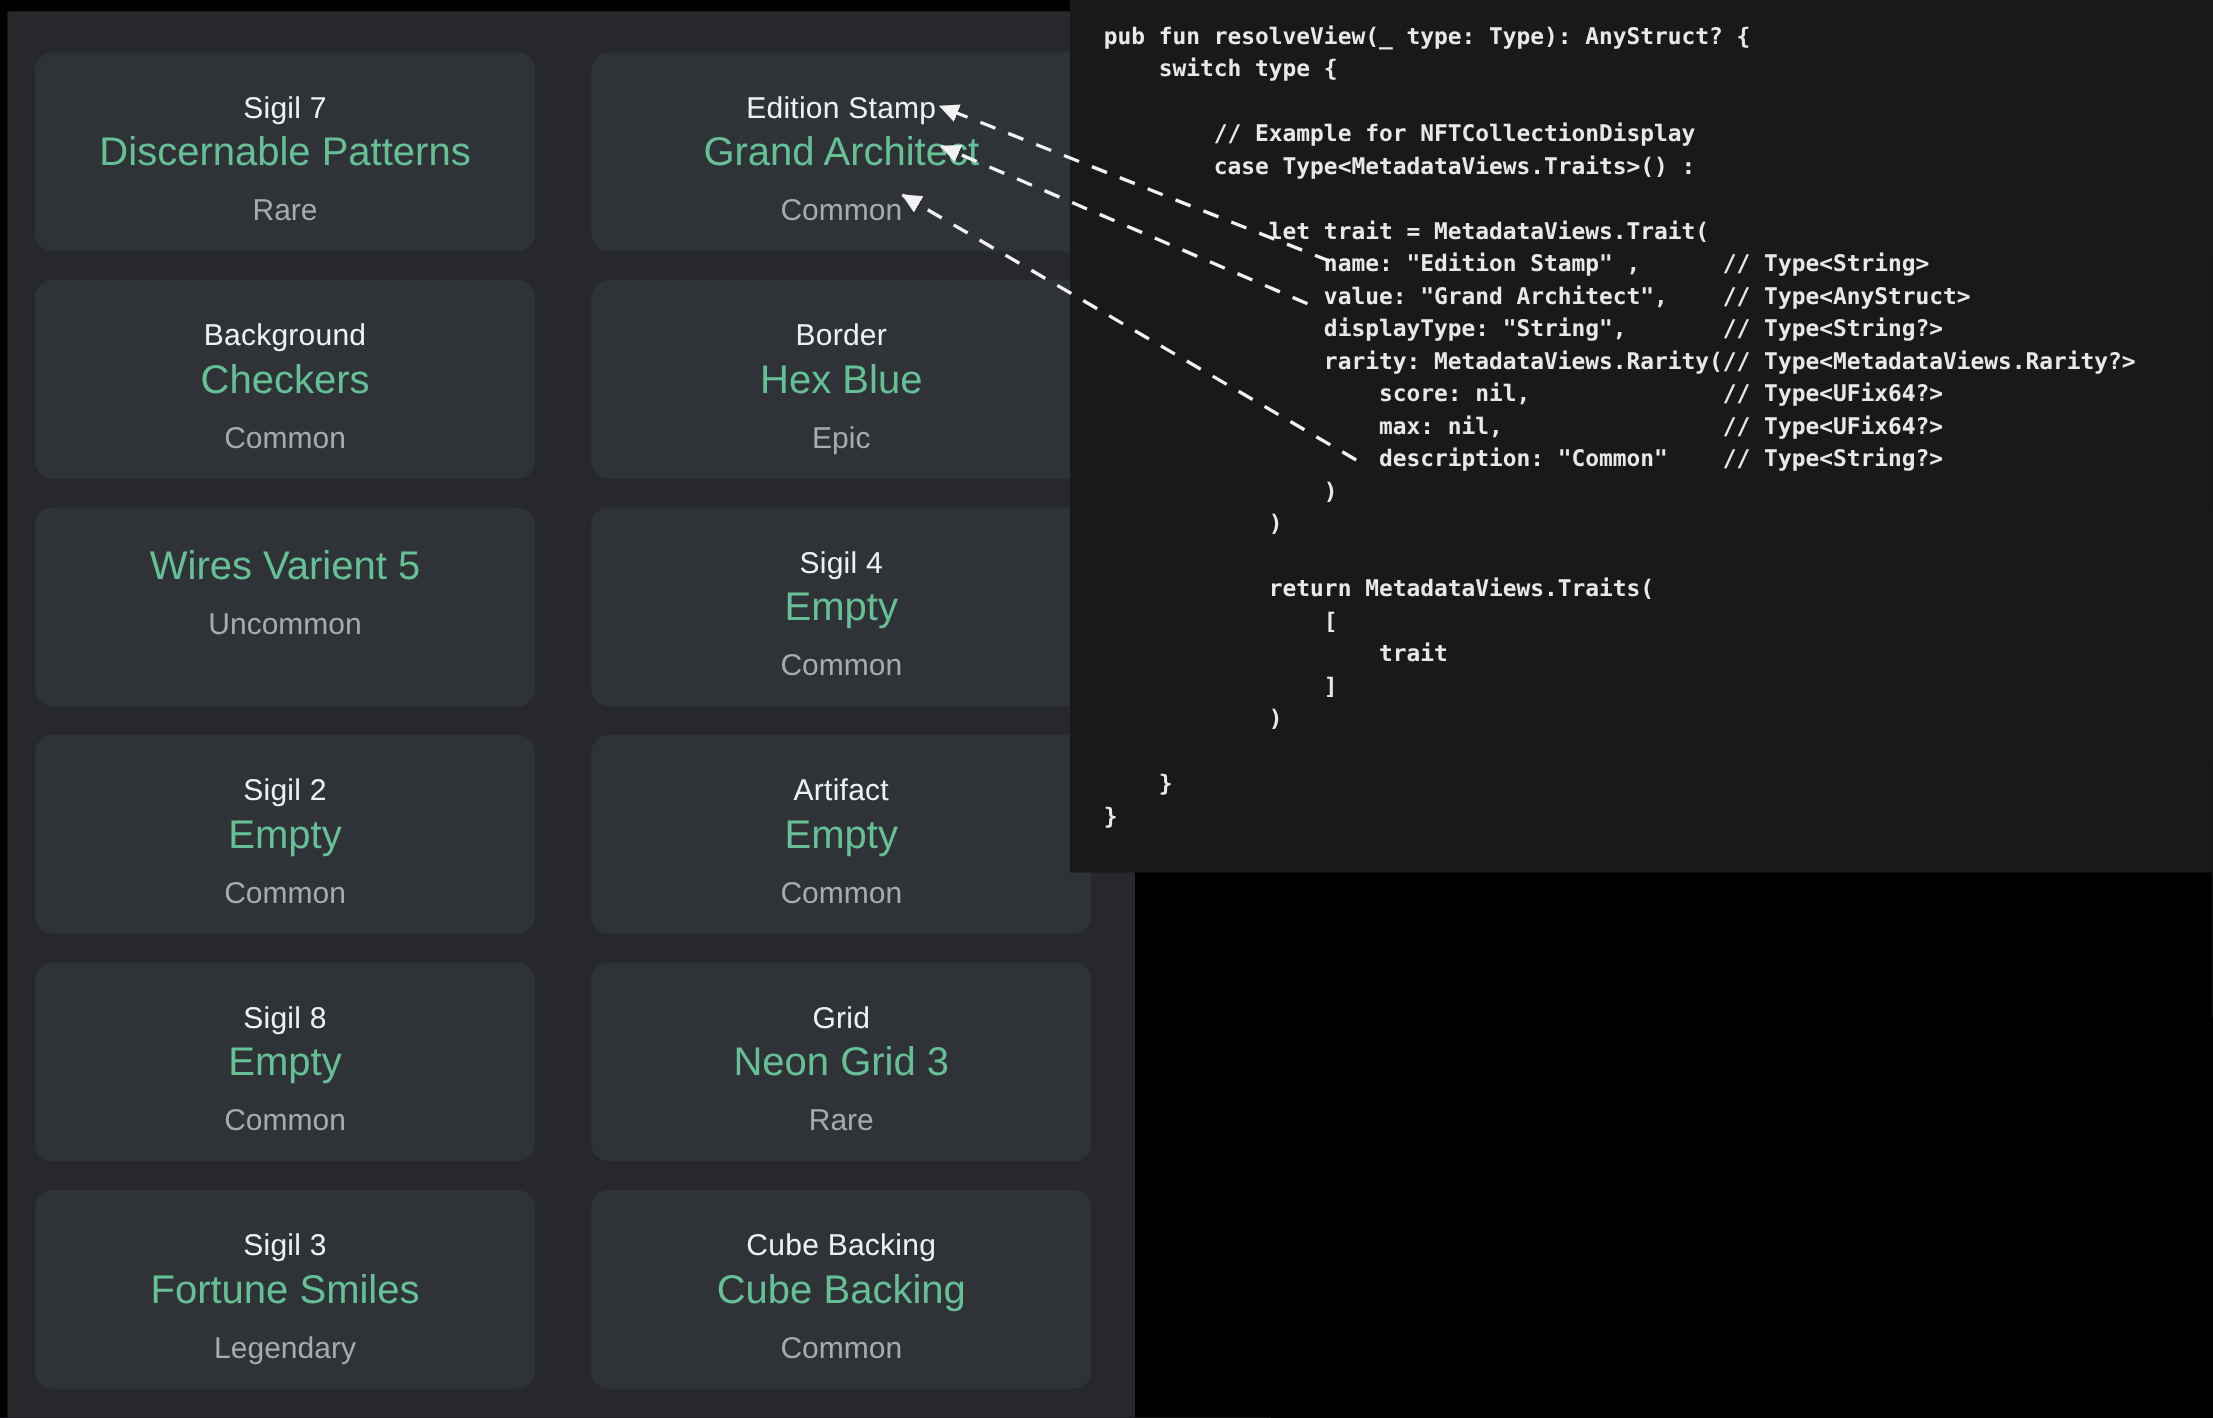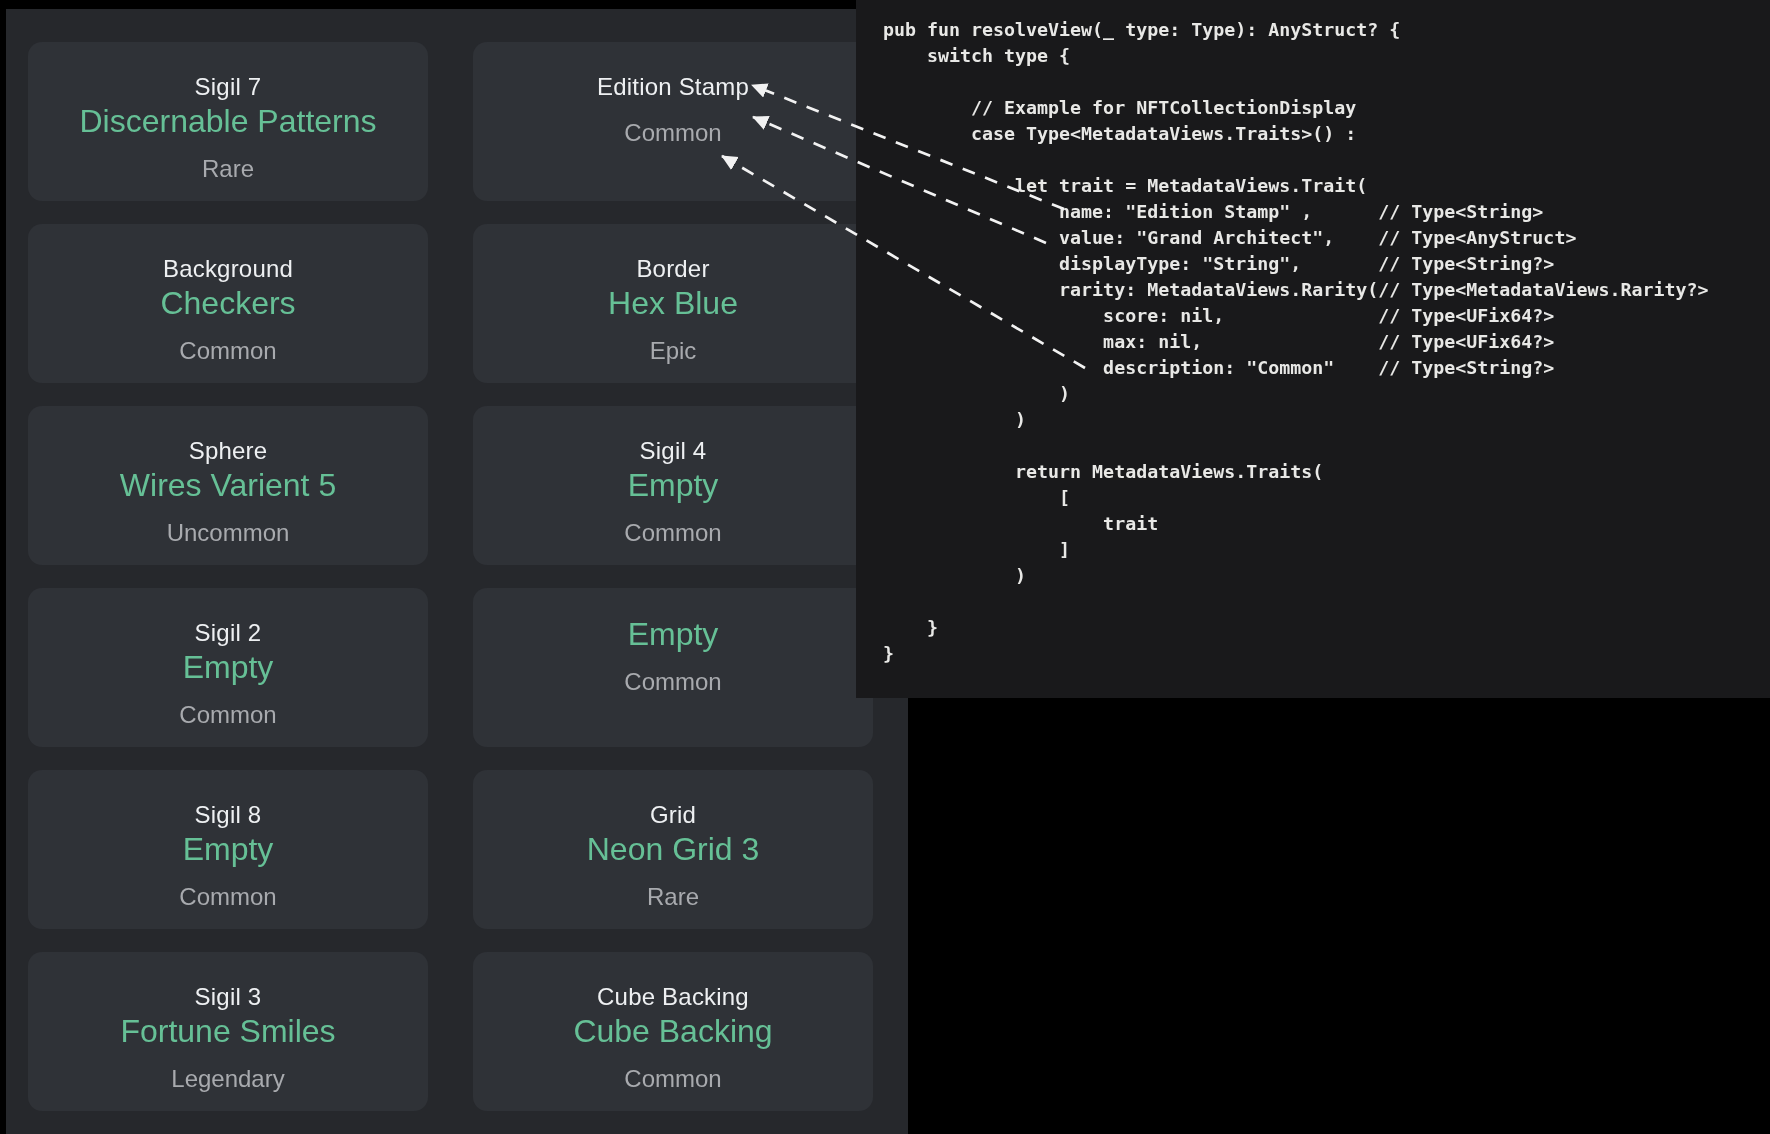--- a/index.html
+++ b/index.html
@@ -96,21 +96,20 @@
       <div class="t">Sigil 7</div>
       <div class="v">Discernable Patterns</div>
       <div class="r">Rare</div>
     </div>
     <div class="card">
       <div class="t">Background</div>
       <div class="v">Checkers</div>
       <div class="r">Common</div>
     </div>
     <div class="card">
-      <div class="t">Sphere</div>
       <div class="v">Wires Varient 5</div>
       <div class="r">Uncommon</div>
     </div>
     <div class="card">
       <div class="t">Sigil 2</div>
       <div class="v">Empty</div>
       <div class="r">Common</div>
     </div>
     <div class="card">
       <div class="t">Sigil 8</div>
@@ -121,33 +120,35 @@
       <div class="t">Sigil 3</div>
       <div class="v">Fortune Smiles</div>
       <div class="r">Legendary</div>
     </div>
 
   </div>
 
   <div class="col col-right">
     <div class="card">
       <div class="t">Edition Stamp</div>
+      <div class="v">Grand Architect</div>
       <div class="r">Common</div>
     </div>
     <div class="card">
       <div class="t">Border</div>
       <div class="v">Hex Blue</div>
       <div class="r">Epic</div>
     </div>
     <div class="card">
       <div class="t">Sigil 4</div>
       <div class="v">Empty</div>
       <div class="r">Common</div>
     </div>
     <div class="card">
+      <div class="t">Artifact</div>
       <div class="v">Empty</div>
       <div class="r">Common</div>
     </div>
     <div class="card">
       <div class="t">Grid</div>
       <div class="v">Neon Grid 3</div>
       <div class="r">Rare</div>
     </div>
     <div class="card">
       <div class="t">Cube Backing</div>

